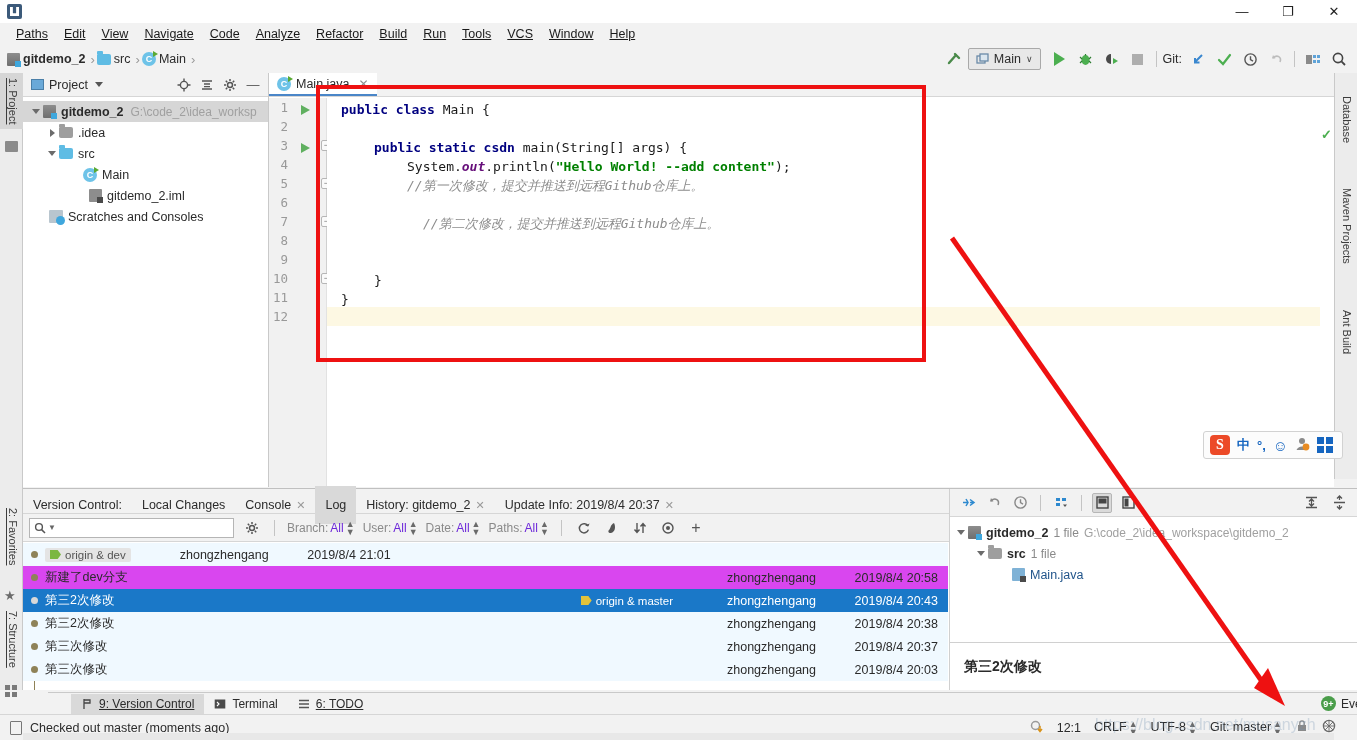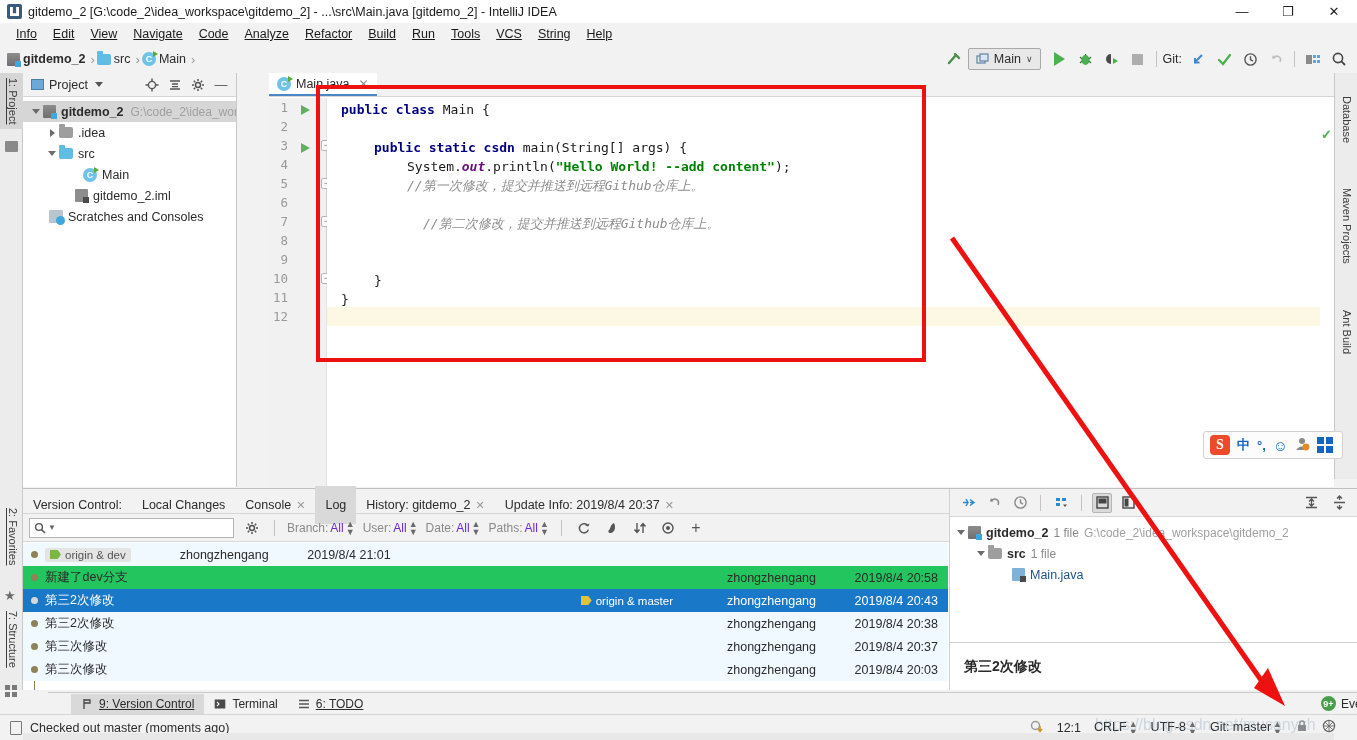--- a/index.html
+++ b/index.html
@@ -108,21 +108,21 @@
     background:#ececec; border-left:1px solid #c9c9c9;
   }
   .vtab-r {
     position:absolute; right:0; width:23px;
     writing-mode:vertical-rl; text-orientation:mixed;
     font-size:11px; color:#3c3c3c; padding:5px 4px; white-space:nowrap;
   }
 
   
   .proj-panel {
-    position:absolute; left:23px; top:73px; width:214px; height:414px;
+    position:absolute; left:23px; top:73px; width:246px; height:414px;
     background:#ffffff; border-right:1px solid #c9c9c9;
   }
   .proj-head {
     height:24px; background:#f2f2f2; display:flex; align-items:center;
     padding-left:8px; border-bottom:1px solid #d6d6d6;
   }
   .proj-head .ttl { font-size:12.5px; margin-left:5px; }
   .caret-d { width:0;height:0;border-left:4px solid transparent;border-right:4px solid transparent;border-top:5px solid #555; margin-left:7px;}
   .proj-head-icons { margin-left:auto; display:flex; align-items:center; padding-right:5px; gap:3px;}
   .ph-ic { width:20px; height:20px; display:flex; align-items:center; justify-content:center; color:#555; font-size:13px;}
@@ -220,21 +220,21 @@
   }
   .filt { font-size:12px; color:#8a8a8a; display:flex; align-items:center; gap:2px;}
   .filt b { color:#6d28d9; font-weight:normal; }
   .arrows { font-size:9px; color:#6a6a6a; line-height:8px; display:flex; flex-direction:column; }
 
   .log-body { position:absolute; left:0; top:54px; width:925px; bottom:0; background:#ffffff; }
   .commit-row {
     display:flex; align-items:center; height:23px; font-size:12.5px; padding-left:8px;
     background:#f0f9ff; position:relative;
   }
-  .commit-row.alt { background:#22c55e; }
+  .commit-row.alt { background:#d946ef; }
   .commit-row.sel { background:#1a78c8; color:#fff; }
   .node { width:7px;height:7px;border-radius:50%;background:#8e8258; flex:none; margin-right:7px; }
   .commit-row.sel .node { background:#d8d8d8; }
   .graph-line { position:absolute; left:11px; top:0; bottom:0; width:1px; background:#8e8258; }
   .msg { flex:1; white-space:nowrap; overflow:hidden; }
   .tagchip {
     display:inline-flex; align-items:center; gap:4px; padding:1px 5px; font-size:11.5px;
     background:#e4e4e4; color:#555; border-radius:2px; margin-right:10px;
   }
   .commit-row.sel .tagchip { background:transparent; color:#fff; }
@@ -290,41 +290,40 @@
     position:absolute; left:23px; bottom:0; height:7px; background:#e8e8e8;
   }
 </style>
 </head>
 <body>
 
 <div class="app">
 
   <div class="titlebar">
     <div class="title-ico ic"></div>
-    <div class="title-text">gitdemo_2 [G:\code_2\idea_workspace\gitdemo_2] - ...\src\Main.java [gitdemo_2] - IntelliJ IDEA</div>
     <div class="win-btns">
       <div class="win-btn">—</div>
       <div class="win-btn">❐</div>
       <div class="win-btn close">✕</div>
     </div>
   </div>
 
   <div class="menubar">
-    <div class="menu-item"><u>Info</u></div>
+    <div class="menu-item"><u>Paths</u></div>
     <div class="menu-item"><u>Edit</u></div>
     <div class="menu-item"><u>View</u></div>
     <div class="menu-item"><u>Navigate</u></div>
     <div class="menu-item"><u>Code</u></div>
     <div class="menu-item"><u>Analyze</u></div>
     <div class="menu-item"><u>Refactor</u></div>
     <div class="menu-item"><u>Build</u></div>
     <div class="menu-item"><u>Run</u></div>
     <div class="menu-item"><u>Tools</u></div>
     <div class="menu-item"><u>VCS</u></div>
-    <div class="menu-item"><u>String</u></div>
+    <div class="menu-item"><u>Window</u></div>
     <div class="menu-item"><u>Help</u></div>
   </div>
 
   <div class="navbar">
     <div class="crumb bold">
       <span class="ic ic-mod"></span>
       <span class="lbl">gitdemo_2</span>
       <span class="sep">›</span>
     </div>
     <div class="crumb">
@@ -479,21 +478,21 @@
         <span class="tw">
             <i class="chev down"></i>
           </span>
         <span class="ic ic-folder"></span>
         <span class="nm">src</span>
       </div>
       <div class="trow" style="padding-left:60px">
         <span class="ic ic-class">C</span>
         <span class="nm">Main</span>
       </div>
-      <div class="trow" style="padding-left:52px">
+      <div class="trow" style="padding-left:66px">
         <span class="ic ic-iml"></span>
         <span class="nm">gitdemo_2.iml</span>
       </div>
       <div class="trow" style="padding-left:26px">
         <span class="ic ic-scratch"></span>
         <span class="nm">Scratches and Consoles</span>
       </div>
     </div>
   </div>
 

